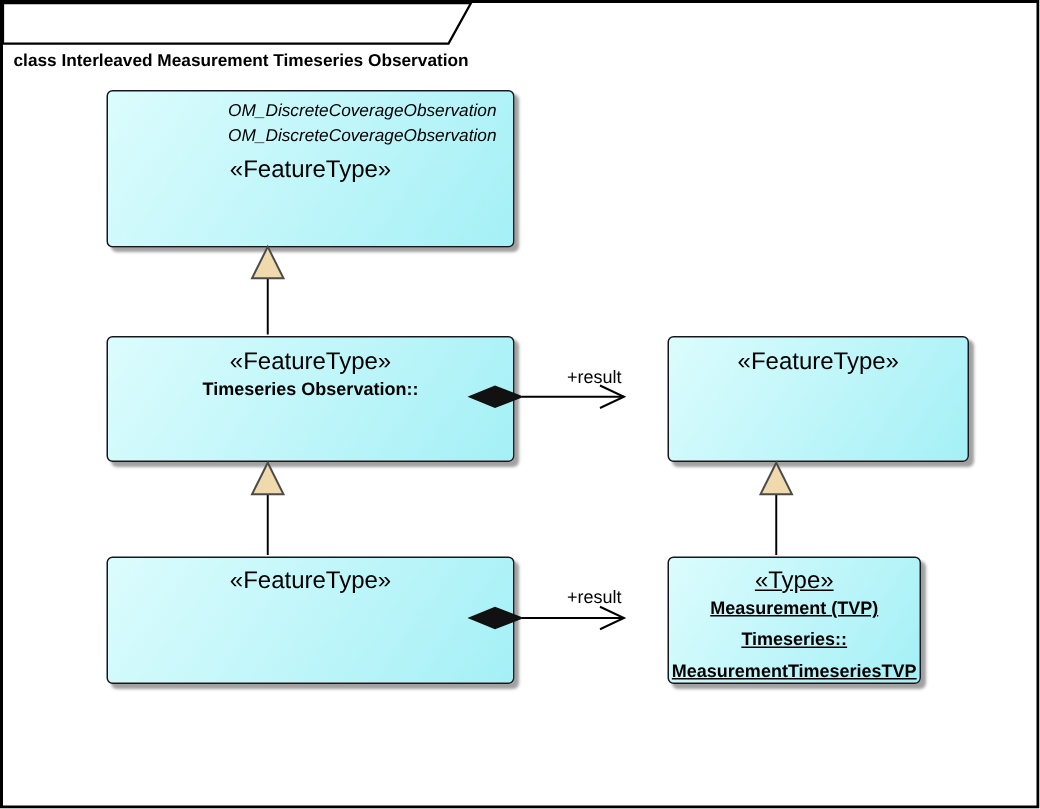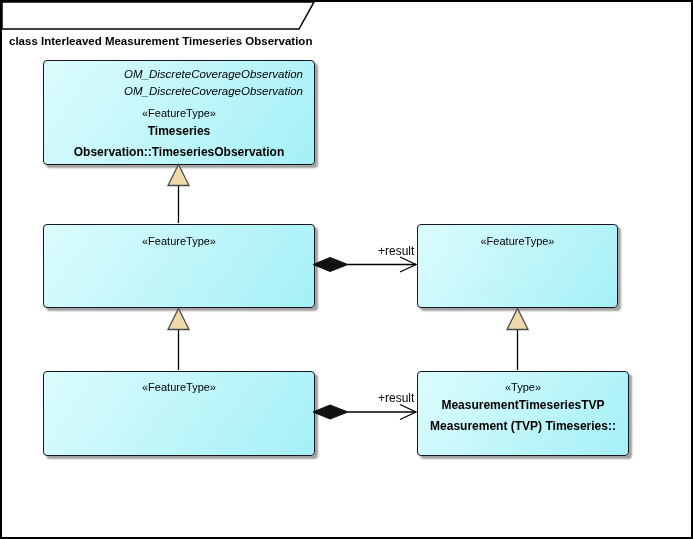--- a/index.html
+++ b/index.html
@@ -26,34 +26,34 @@
     margin-top:27px;
   }
 
   .node {
     position:absolute; z-index:1;
     border:1.5px solid #16161c;
     border-radius:4px;
     background:linear-gradient(125deg, #dcfcfd 0%, #a4f0f6 100%);
     box-shadow:3px 3px 2px rgba(130,130,130,0.75);
     box-sizing:border-box;
-    text-align:center; color:#000;
+    text-align:center; color:#000;margin-left:28px;
   }
-  .node .stereo { font-size:11px; line-height:15px;text-align:center; }
+  .node .stereo { font-size:16px; line-height:15px;text-align:center; }
   .node .cls   { font-size:12px; font-weight:bold; line-height:21px; }
   .node .parents {
     font-size:11.5px; font-style:italic;
     text-align:right; padding:5px 11px 0 0; line-height:17px;
   }
 
   #node-0 { left:41px;  top:58px;  width:272px; height:105px; }
   #node-1 { left:41px;  top:222px; width:272px; height:84px;  }
   #node-2 { left:415px; top:222px; width:201px; height:84px;  }
   #node-3 { left:41px;  top:369px; width:272px; height:85px;  }
-  #node-4 { left:415px; top:369px; width:212px; height:85px;  }
+  #node-4 { left:415px; top:369px; width:169px; height:85px;text-decoration:underline;  }
 
   #node-0 .stereo { margin-top:6px; }
   #node-1 .stereo, #node-2 .stereo { margin-top:9px; }
   #node-3 .stereo, #node-4 .stereo { margin-top:8px; }
 
   .conn-label {
     position:absolute; z-index:3;
     font-size:12px; color:#000000; white-space:nowrap;
   }
   #result-label-top    { left:376px; top:242px; }
@@ -68,39 +68,39 @@
 <body>
 
 <div class="canvas">
 
   <div class="node" id="node-0">
     <div class="parents">
       <div>OM_DiscreteCoverageObservation</div>
       <div>OM_DiscreteCoverageObservation</div>
     </div>
     <div class="stereo">«FeatureType»</div>
-    <div class="cls">Timeseries Observation::TimeseriesObservation</div>
   </div>
 
   <div class="node" id="node-1">
     <div class="stereo">«FeatureType»</div>
+    <div class="cls">Timeseries Observation::</div>
   </div>
 
   <div class="node" id="node-2">
     <div class="stereo">«FeatureType»</div>
   </div>
 
   <div class="node" id="node-3">
     <div class="stereo">«FeatureType»</div>
   </div>
 
   <div class="node" id="node-4">
     <div class="stereo">«Type»</div>
+    <div class="cls">Measurement (TVP) Timeseries::</div>
     <div class="cls">MeasurementTimeseriesTVP</div>
-    <div class="cls">Measurement (TVP) Timeseries::</div>
   </div>
 
   <svg class="overlay" viewBox="0 0 689 535">
 
     <polygon class="tabbox" points="0,0 312,0 297,27 0,27"></polygon>
 
     <g>
       <line class="line" x1="176.5" y1="183" x2="176.5" y2="221"></line>
       <polygon class="tri" points="176.5,162.5 166,183.5 187,183.5"></polygon>
     </g>

